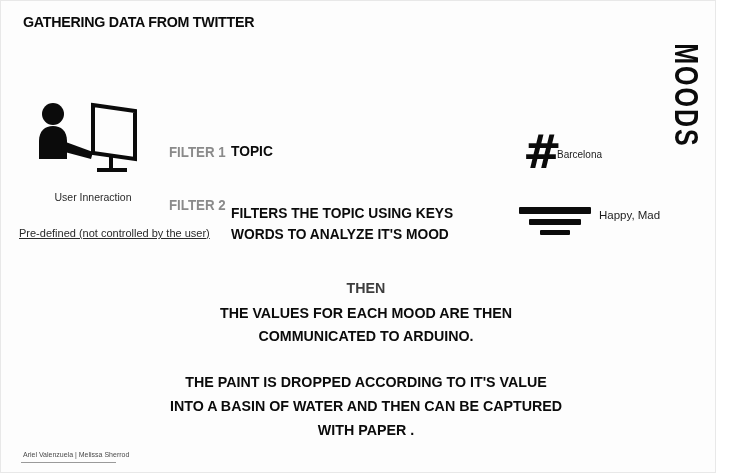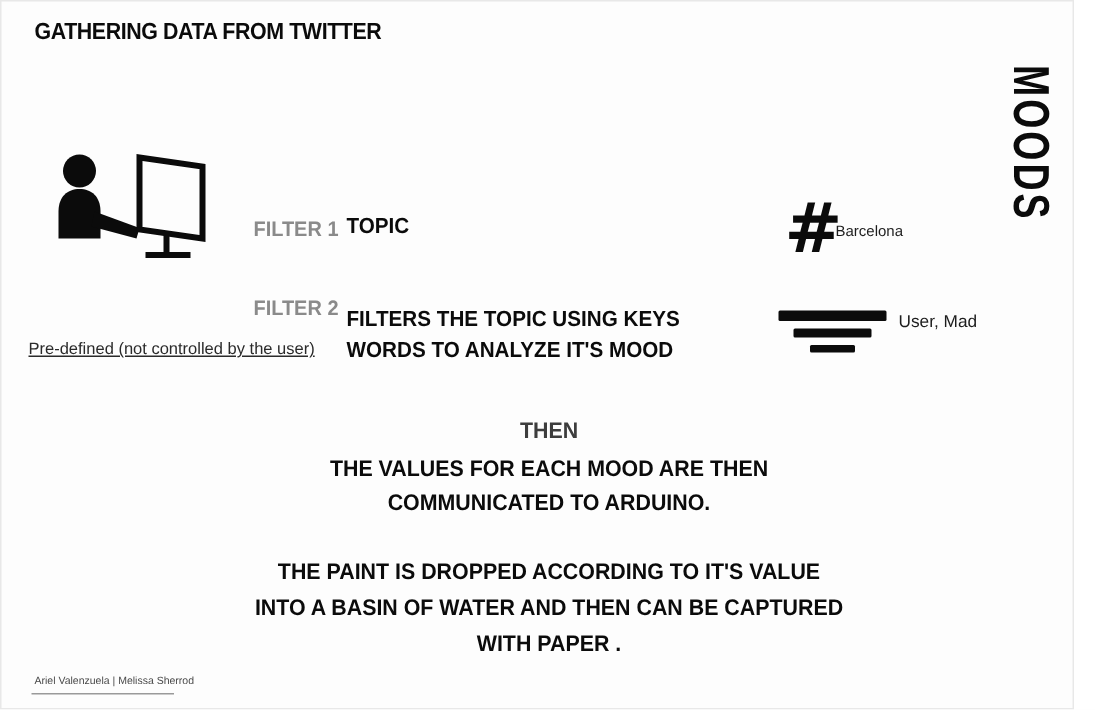--- a/index.html
+++ b/index.html
@@ -261,41 +261,42 @@
       <path d="M8 62 L8 44 C8 34 14 29 22 29 C30 29 36 34 36 44 L36 62 Z" fill="#0b0b0b"></path>
 
       <path d="M32 44 L62 55 L60 62 L30 54 Z" fill="#0b0b0b"></path>
 
       <path d="M62 8 L104 14 L104 62 L62 56 Z" fill="none" stroke="#0b0b0b" stroke-width="4"></path>
 
       <path d="M80 60 L80 72" stroke="#0b0b0b" stroke-width="4"></path>
       <path d="M66 73 L96 73" stroke="#0b0b0b" stroke-width="4"></path>
     </svg>
   </div>
+  <div class="illu-caption">User Inneraction</div>
   <div class="predefined">Pre-defined (not controlled by the user)</div>
 
   <div class="filter1-label">FILTER 1</div>
   <div class="filter1-value">TOPIC</div>
 
   <div class="filter2-label">FILTER 2</div>
   <div class="filter2-value">
     <span class="ln">FILTERS THE TOPIC USING KEYS</span>
     <span class="ln">WORDS TO ANALYZE IT'S MOOD</span>
   </div>
 
   <div class="hash">#</div>
   <div class="hash-city">Barcelona</div>
 
   <div class="lines">
     <span class="l1"></span>
     <span class="l2"></span>
     <span class="l3"></span>
   </div>
   <div class="moodlist">
-    <span class="ln">User, Mad</span>
+    <span class="ln">Happy, Mad</span>
   </div>
 
   <div class="then">THEN</div>
 
   <div class="statement1">
     <span class="ln">THE VALUES FOR EACH MOOD ARE THEN</span>
     <span class="ln">COMMUNICATED  TO ARDUINO.</span>
   </div>
 
   <div class="statement2">

